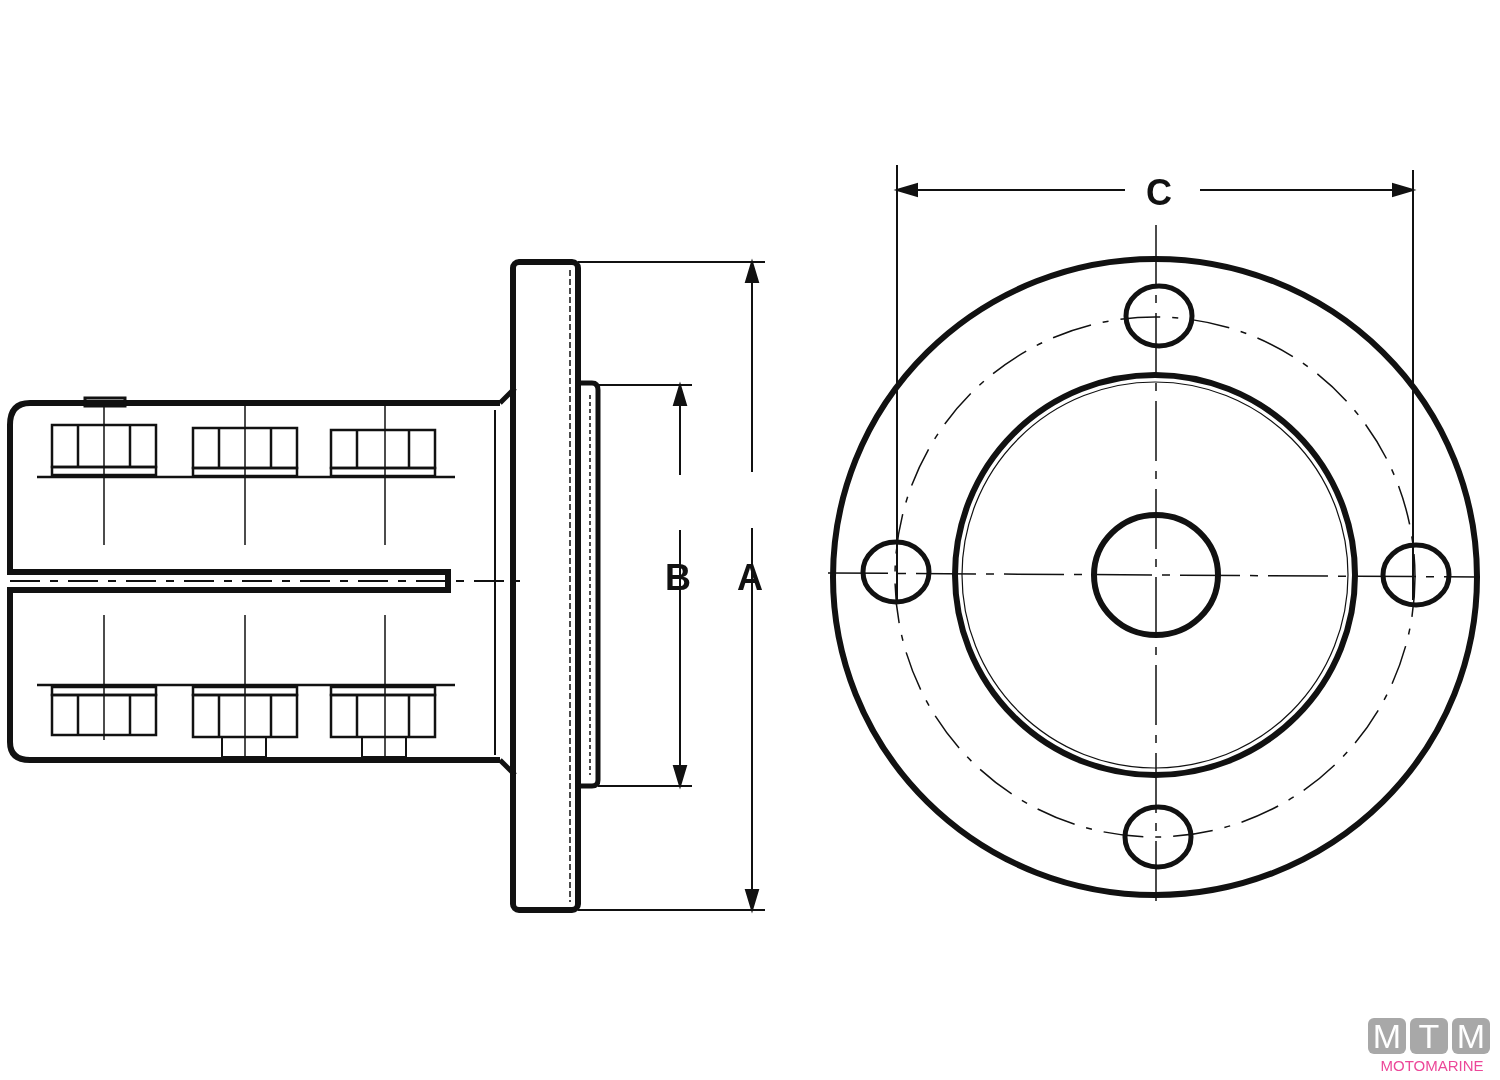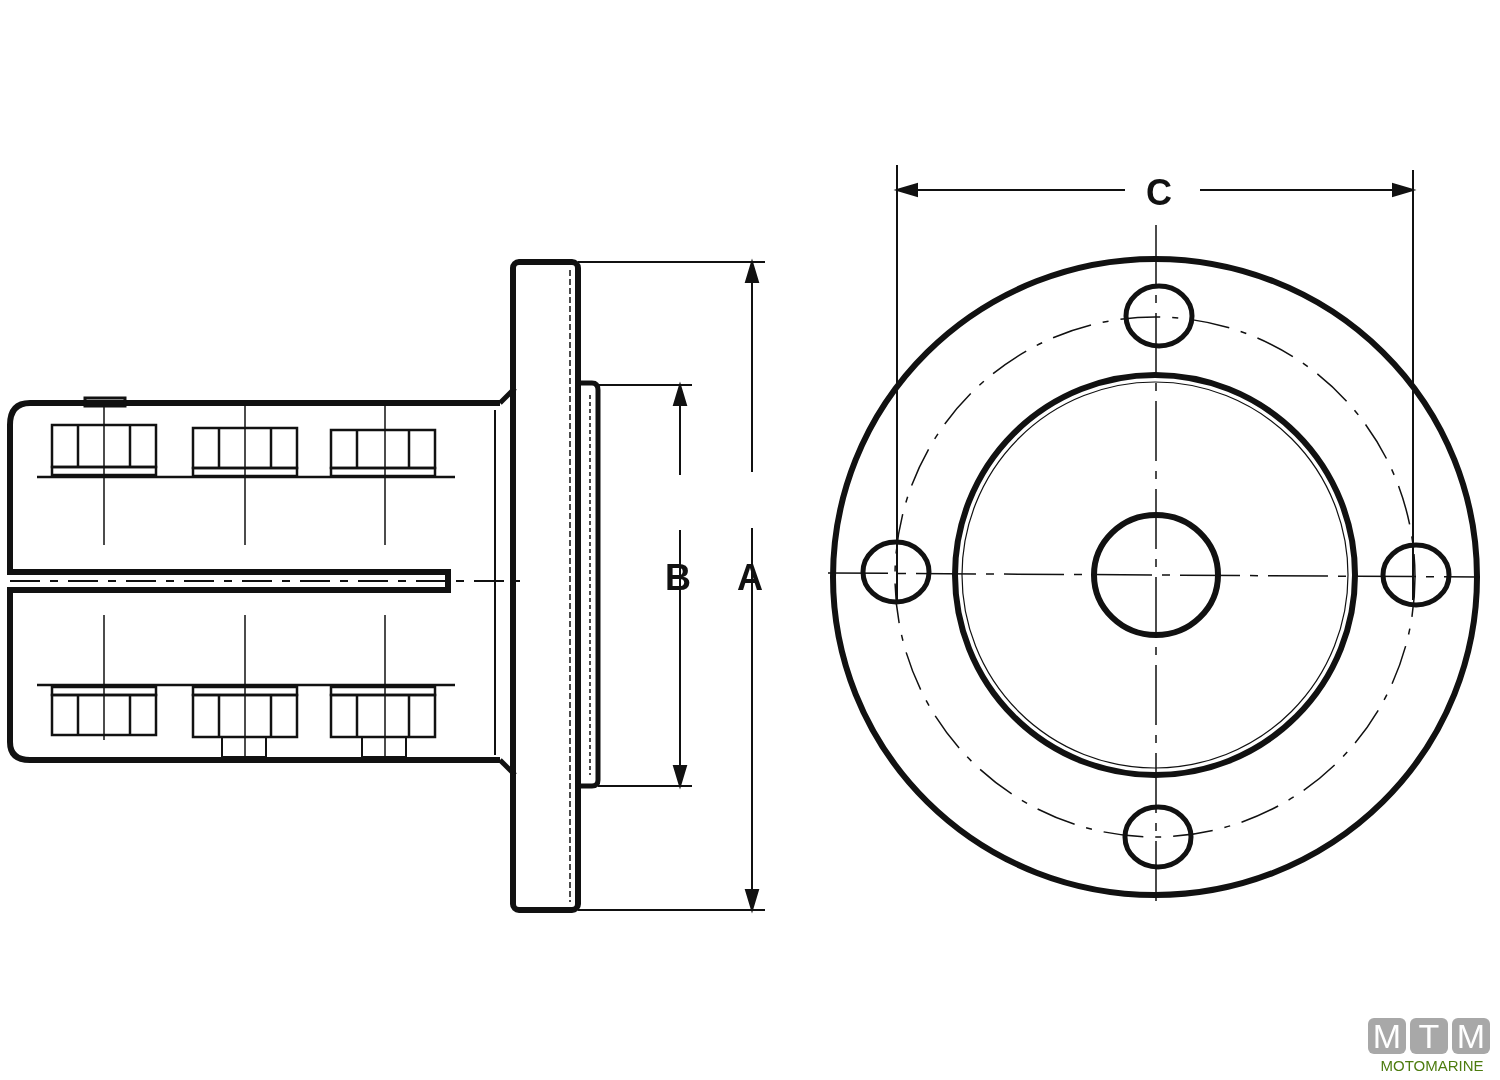--- a/index.html
+++ b/index.html
@@ -2,21 +2,21 @@
 <html><head>
 <meta charset="utf-8">
 <style>
   html,body{margin:0;padding:0;background:#ffffff;}
   body{width:1500px;height:1080px;position:relative;overflow:hidden;font-family:"Liberation Sans",sans-serif;}
   svg{position:absolute;left:0;top:0;}
   .dimlabel{font-family:"Liberation Sans",sans-serif;font-weight:bold;font-size:36px;fill:#111;}
   .logo{position:absolute;left:1368px;top:1018px;width:128px;height:60px;}
   .logo-letters{display:flex;gap:4px;}
   .logo-box{width:38px;height:36px;background:#a8a8a8;border-radius:6px;color:#fff;font-family:"Liberation Sans",sans-serif;font-size:34px;line-height:36px;text-align:center;}
-  .logo-text{font-family:"Liberation Sans",sans-serif;font-size:15px;color:#4d7c0f;letter-spacing:0px;margin-top:3px;text-align:center;}
+  .logo-text{font-family:"Liberation Sans",sans-serif;font-size:15px;color:#ec4899;letter-spacing:0px;margin-top:3px;text-align:center;}
 </style>
 </head>
 <body>
 
 <svg width="1500" height="1080" viewBox="0 0 1500 1080">
 
   <g stroke="#111" fill="none">
 
     <path d="M 500 403 L 30 403 Q 10 403 10 425 L 10 572 L 448 572 L 448 590 L 10 590 L 10 742 Q 10 760 30 760 L 500 760" stroke-width="6"></path>
     <path d="M 500 403 L 515 388" stroke-width="5"></path>

